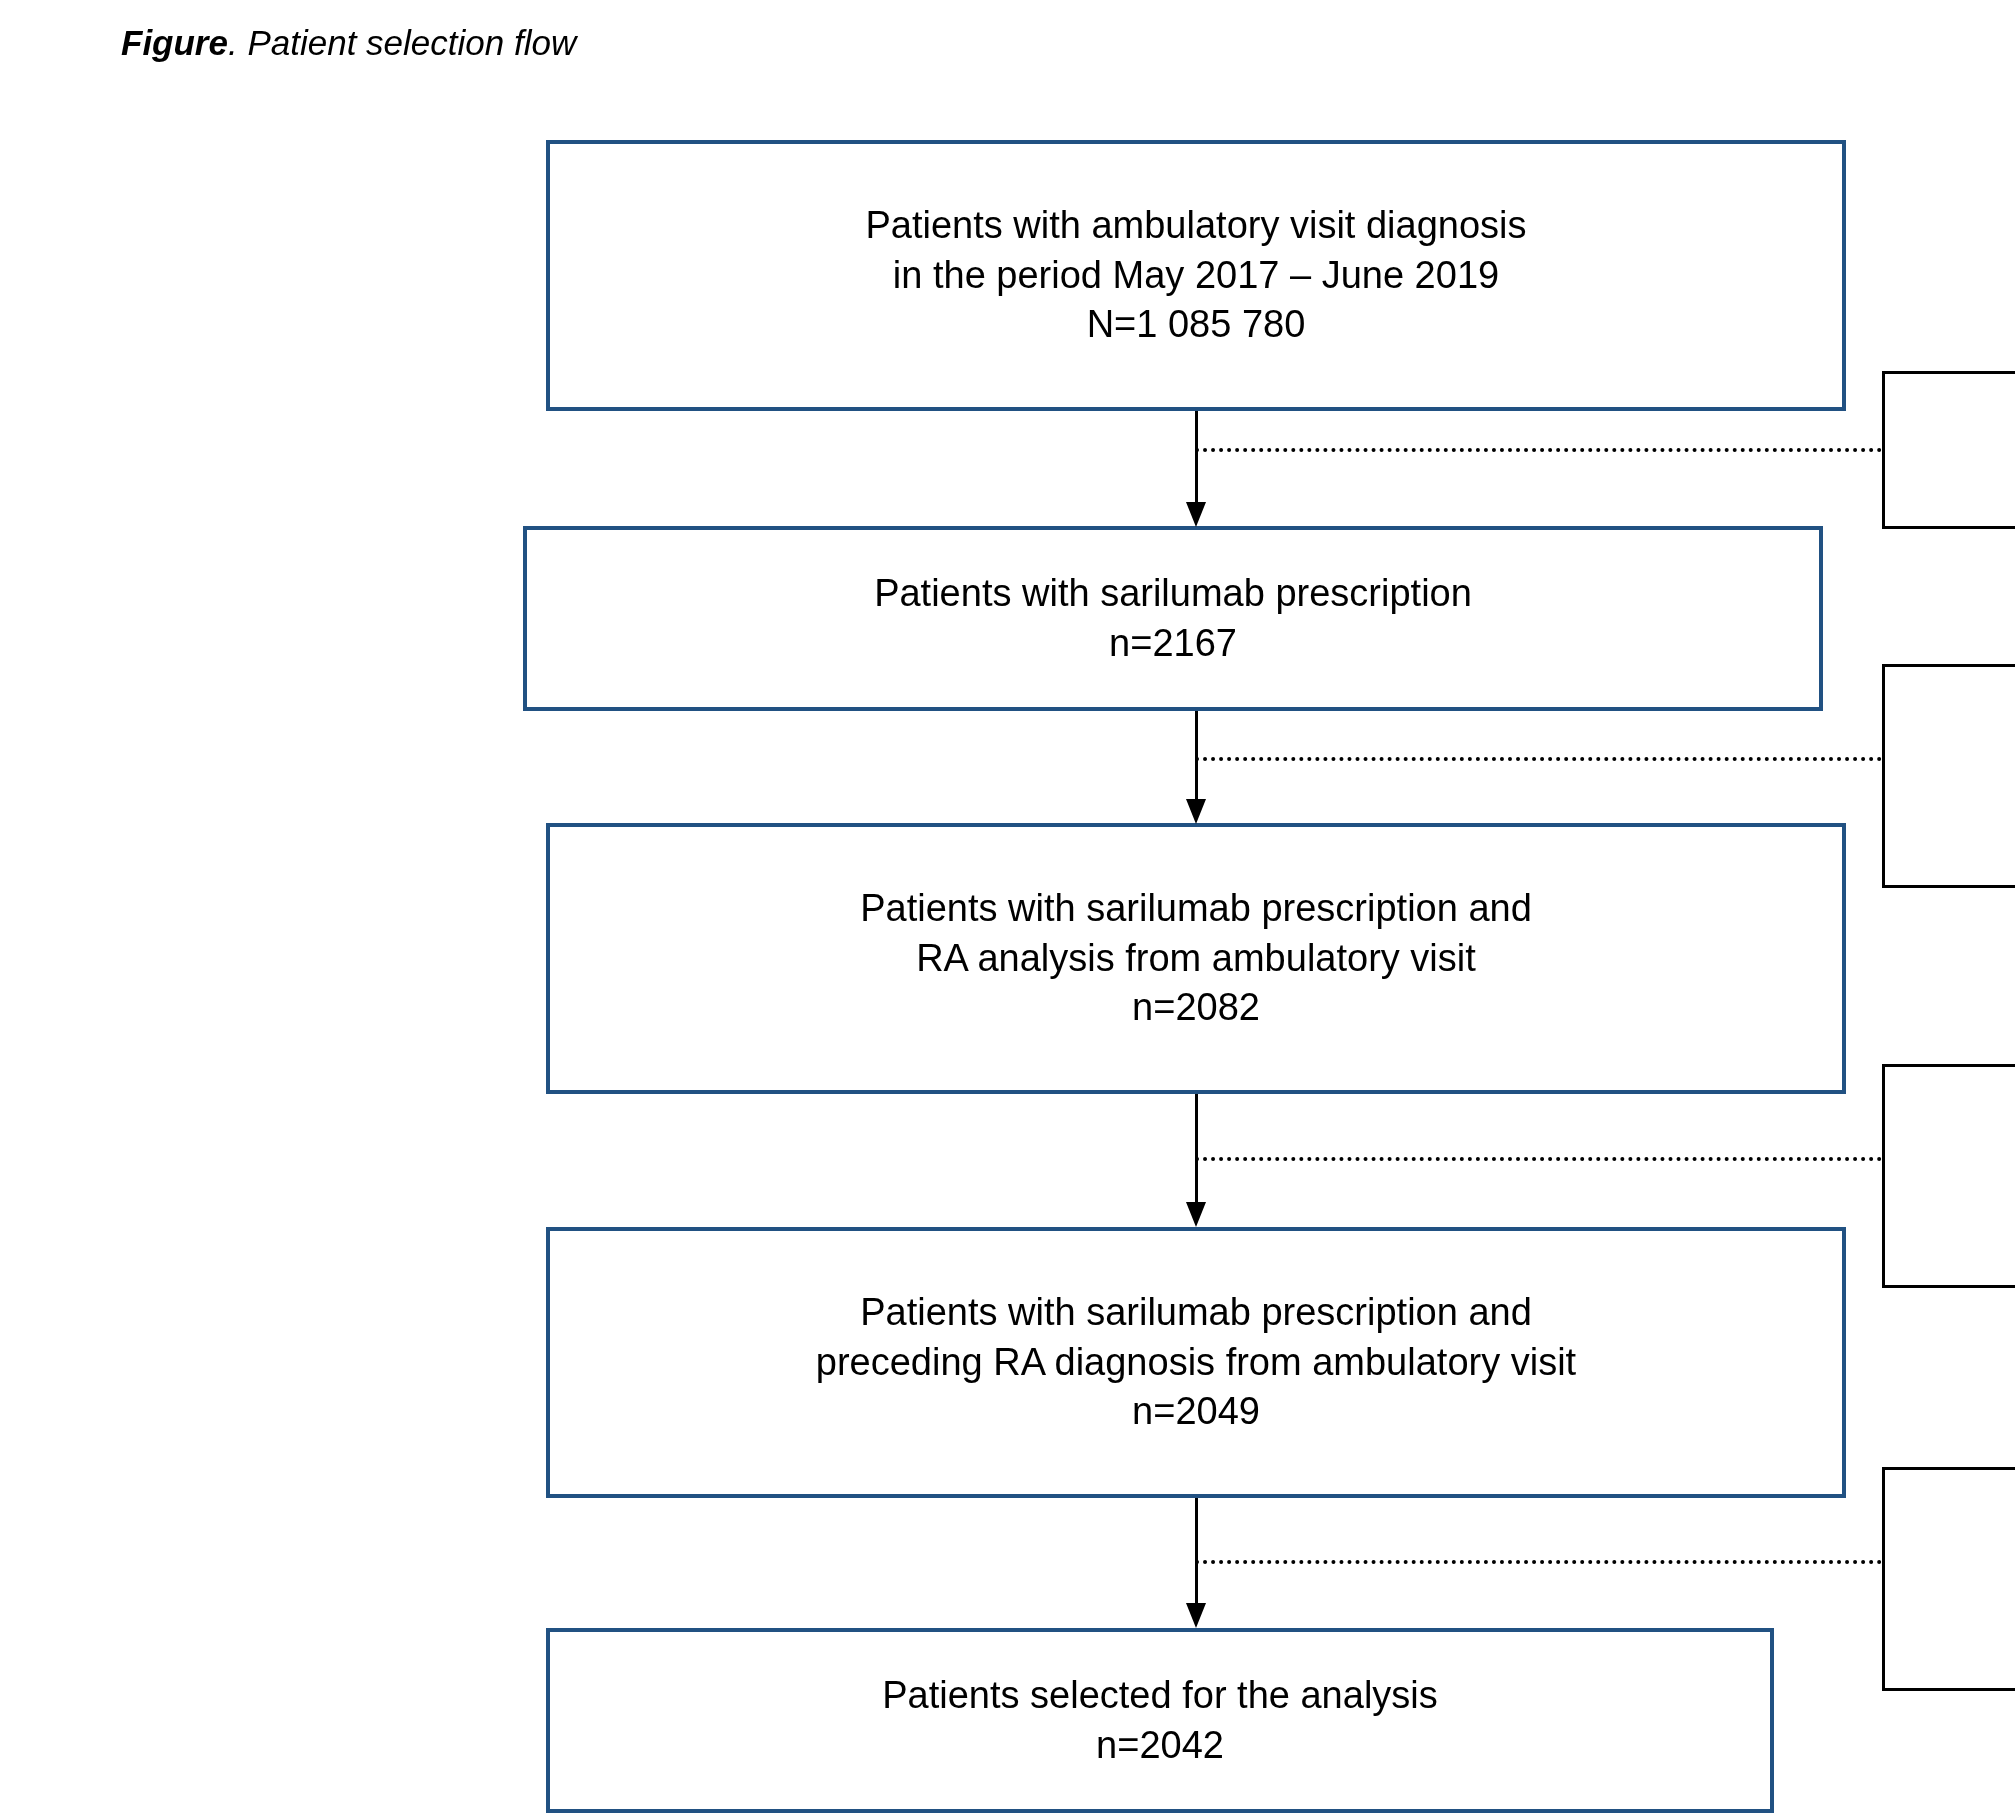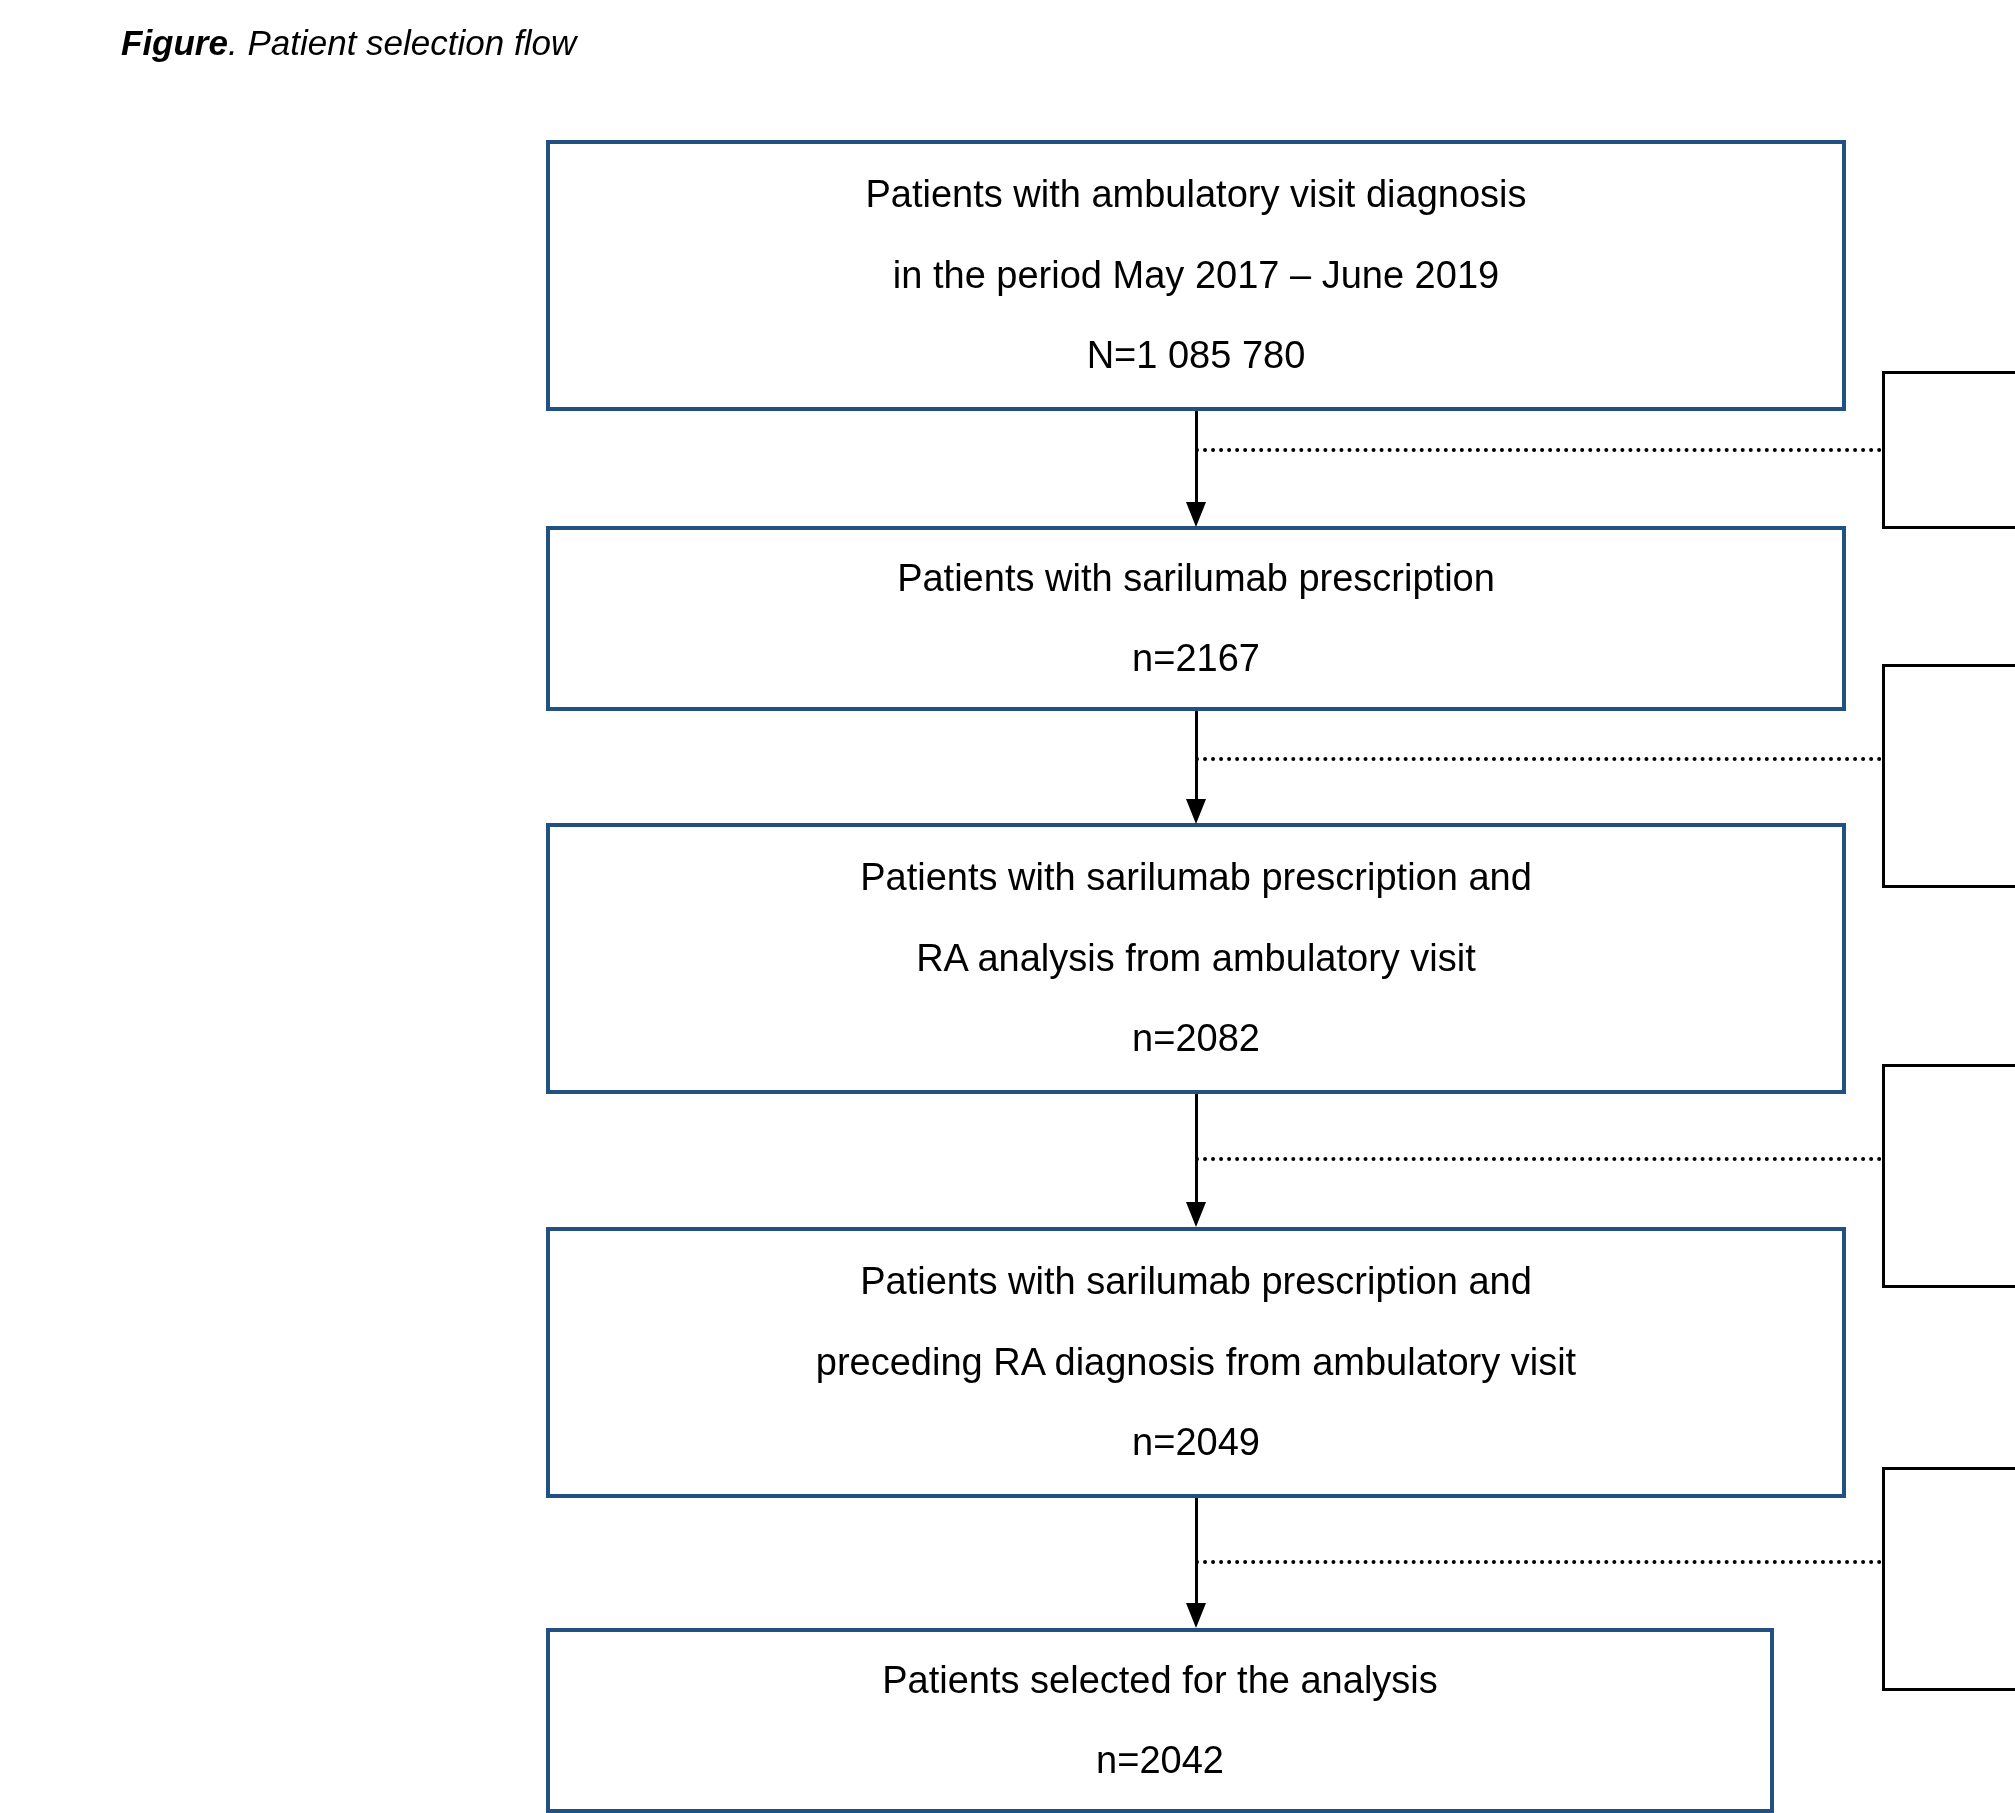--- a/index.html
+++ b/index.html
@@ -35,21 +35,20 @@
     position: absolute;
     box-sizing: border-box;
     background: #ffffff;
     border: 4.4px solid #215182;
     display: flex;
     flex-direction: column;
     align-items: center;
     justify-content: center;
     color: #000000;
     text-align: left;
-    gap: 31px;
   }
   .flow-box .line {
     font-size: 38px;
     line-height: 1.30;
     white-space: nowrap;
     font-weight: 400;
   }
 
   
   .side-box {
@@ -93,21 +92,21 @@
   <div id="figure-caption">
     <span class="cap-strong">Figure</span><span class="cap-rest">. Patient selection flow</span>
   </div>
 
   <div class="flow-box" style="left:546px; top:140px; width:1300px; height:271px;">
     <div class="line">Patients with ambulatory visit diagnosis</div>
     <div class="line">in the period May 2017 – June 2019</div>
     <div class="line">N=1 085 780</div>
   </div>
 
-  <div class="flow-box" style="left:546px; top:526px; width:1300px; height:185px;">
+  <div class="flow-box" style="left:523px; top:526px; width:1300px; height:185px;">
     <div class="line">Patients with sarilumab prescription</div>
     <div class="line">n=2167</div>
   </div>
 
   <div class="flow-box" style="left:546px; top:823px; width:1300px; height:271px;">
     <div class="line">Patients with sarilumab prescription and</div>
     <div class="line">RA analysis from ambulatory visit</div>
     <div class="line">n=2082</div>
   </div>
 

